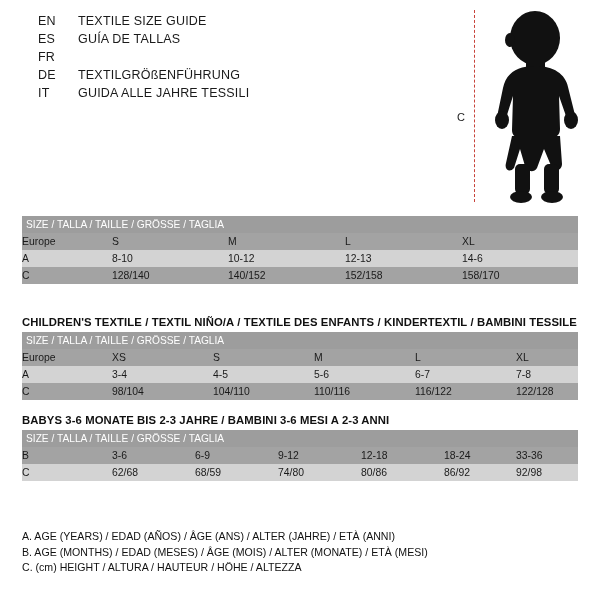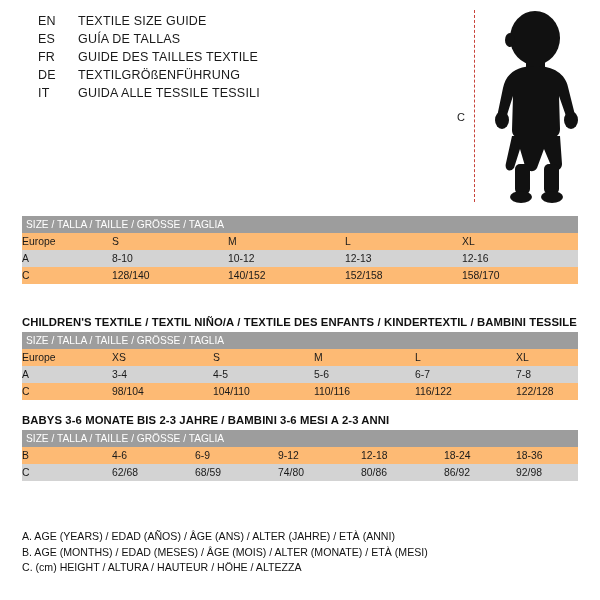--- a/index.html
+++ b/index.html
@@ -106,21 +106,21 @@
     font-size: 10.2px;
     font-weight: normal;
   }
   .hdr-row td.hdr-span {
     padding-left: 4px;
   }
   .band-dark td {
     background: #d3d3d3;
   }
   .band-light td {
-    background: #fdba74;
+    background: #a3a3a3;
     margin-left: 32px;
   }
   .cell-label {
     padding-left: 4px;
   }
   .cell-val {
     padding-left: 2px;
   }
 
   
@@ -146,29 +146,28 @@
     <div class="lang-row">
       <span class="lang-code">EN</span>
       <span class="lang-title">TEXTILE SIZE GUIDE</span>
     </div>
     <div class="lang-row">
       <span class="lang-code">ES</span>
       <span class="lang-title">GUÍA DE TALLAS</span>
     </div>
     <div class="lang-row">
       <span class="lang-code">FR</span>
-      <span class="lang-title">GUIDE DES TAILLES TEXTILE</span>
     </div>
     <div class="lang-row">
       <span class="lang-code">DE</span>
       <span class="lang-title">TEXTILGRÖßENFÜHRUNG</span>
     </div>
     <div class="lang-row">
       <span class="lang-code">IT</span>
-      <span class="lang-title">GUIDA ALLE TESSILE TESSILI</span>
+      <span class="lang-title">GUIDA ALLE JAHRE TESSILI</span>
     </div>
   </div>
 
   <div class="figure-area">
     <div class="dash-line"></div>
     <div class="c-label">C</div>
     <svg class="baby-svg" width="108" height="196" viewBox="0 0 108 196">
       <g fill="#111111">
 
         <ellipse cx="53" cy="30" rx="25" ry="27"></ellipse>
@@ -212,21 +211,21 @@
           <td class="cell-val">S</td>
           <td class="cell-val">M</td>
           <td class="cell-val">L</td>
           <td class="cell-val">XL</td>
         </tr>
         <tr class="band-dark">
           <td class="cell-label">A</td>
           <td class="cell-val">8-10</td>
           <td class="cell-val">10-12</td>
           <td class="cell-val">12-13</td>
-          <td class="cell-val">12-16</td>
+          <td class="cell-val">14-6</td>
         </tr>
         <tr class="band-light">
           <td class="cell-label">C</td>
           <td class="cell-val">128/140</td>
           <td class="cell-val">140/152</td>
           <td class="cell-val">152/158</td>
           <td class="cell-val">158/170</td>
         </tr>
       </tbody>
     </table>
@@ -286,26 +285,26 @@
           <col style="width:83px">
           <col style="width:72px">
           <col style="width:62px">
       </colgroup>
       <tbody>
         <tr class="hdr-row">
           <td class="hdr-span" colspan="7">SIZE / TALLA / TAILLE / GRÖSSE / TAGLIA</td>
         </tr>
         <tr class="band-light">
           <td class="cell-label">B</td>
-          <td class="cell-val">4-6</td>
+          <td class="cell-val">3-6</td>
           <td class="cell-val">6-9</td>
           <td class="cell-val">9-12</td>
           <td class="cell-val">12-18</td>
           <td class="cell-val">18-24</td>
-          <td class="cell-val">18-36</td>
+          <td class="cell-val">33-36</td>
         </tr>
         <tr class="band-dark">
           <td class="cell-label">C</td>
           <td class="cell-val">62/68</td>
           <td class="cell-val">68/59</td>
           <td class="cell-val">74/80</td>
           <td class="cell-val">80/86</td>
           <td class="cell-val">86/92</td>
           <td class="cell-val">92/98</td>
         </tr>

